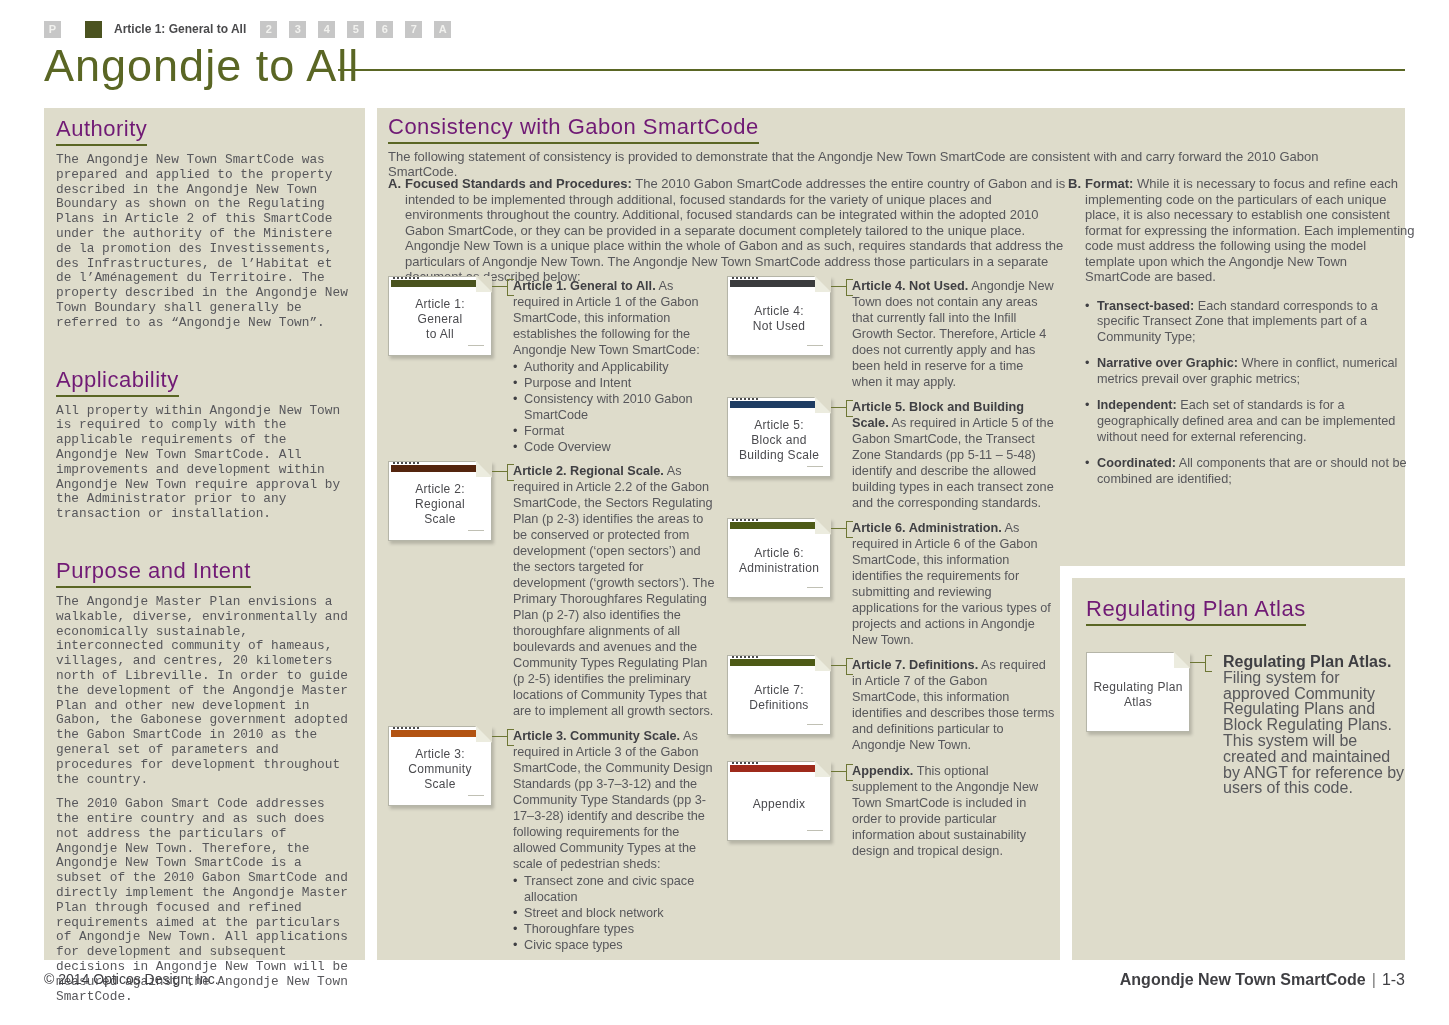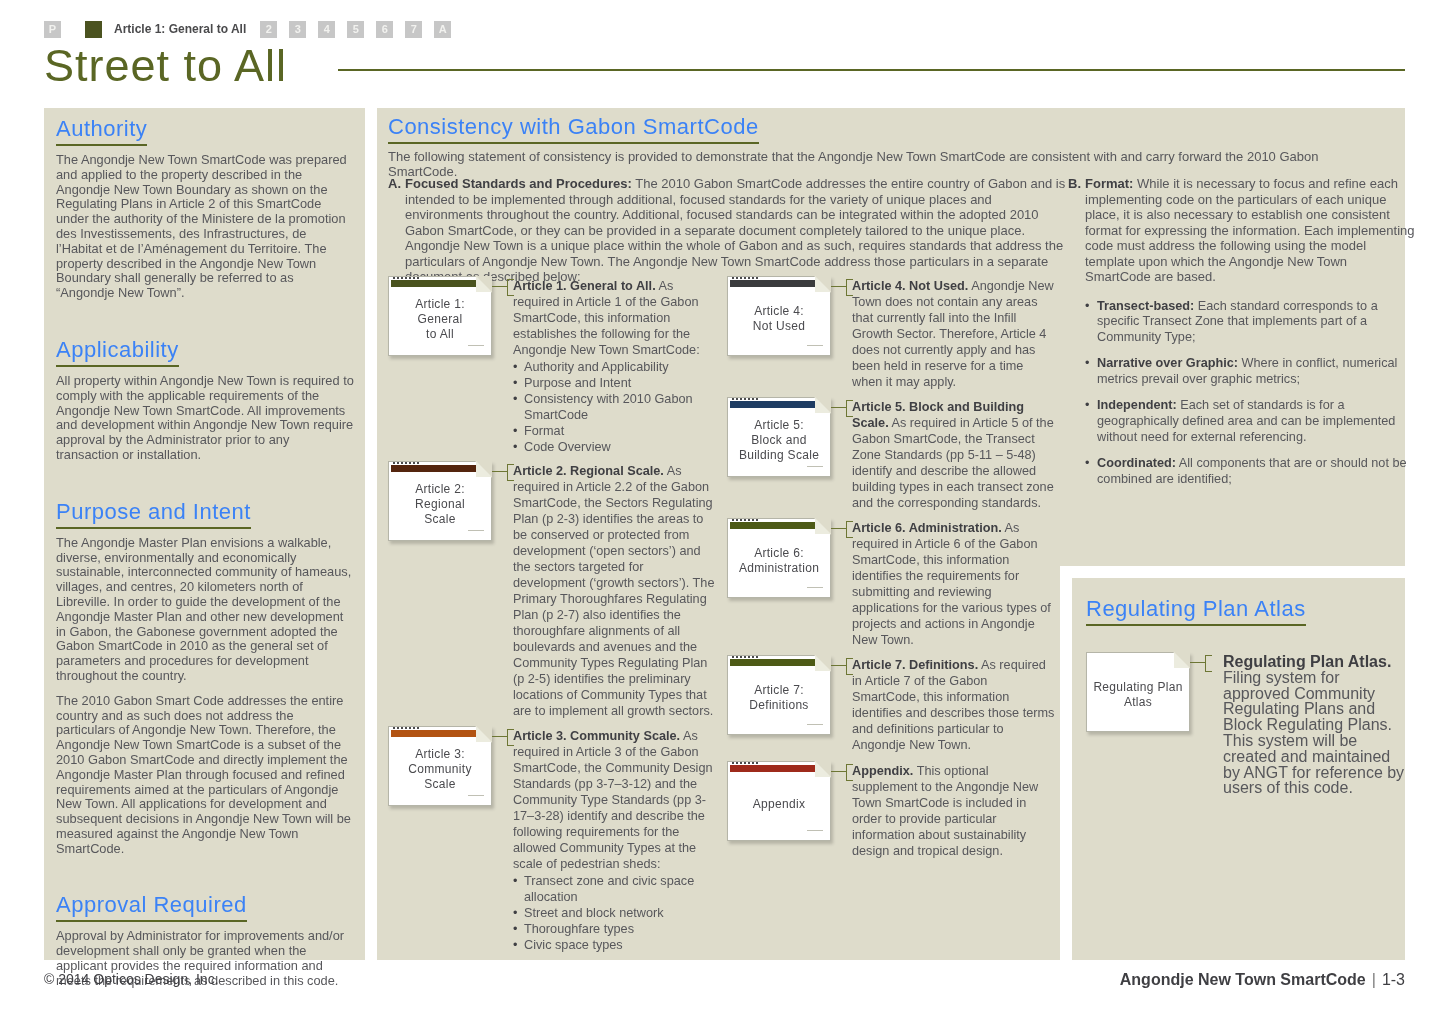--- a/index.html
+++ b/index.html
@@ -19,28 +19,28 @@
   .title-rule{position:absolute;left:338px;top:69px;width:1067px;border-top:2px solid #5a6624;}
 
   
   .panel{position:absolute;background:#dedccb;}
   .panel-left{left:44px;top:108px;width:321px;height:852px;}
   .panel-main-top{left:377px;top:108px;width:1028px;height:458px;}
   .panel-main-bottom{left:377px;top:566px;width:683px;height:394px;}
   .panel-atlas{left:1072px;top:578px;width:333px;height:382px;}
 
   
-  h2{font-size:22px;font-weight:400;color:#3b82f6;letter-spacing:0.5px;margin:0;
+  h2{font-size:22px;font-weight:400;color:#701a75;letter-spacing:0.5px;margin:0;
      display:inline-block;border-bottom:2px solid #5a6624;padding-bottom:2px;}
 
   
   .sidebar-content{position:absolute;left:56px;top:116px;width:298px;}
   .sidebar-content h2{margin-top:26px;margin-bottom:7px;}
   .sidebar-content h2:first-child{margin-top:0;}
-  .sidebar-content p{font-size:12.8px;line-height:14.8px;margin:0 0 10px 0;}
+  .sidebar-content p{font-size:12.8px;line-height:14.8px;margin:0 0 10px 0;font-family:Liberation Mono, monospace;}
 
   
   .main-heading{position:absolute;left:388px;top:114px;}
   .intro{position:absolute;left:388px;top:149px;width:1000px;font-size:13px;line-height:15px;}
   .lettered{position:absolute;font-size:13px;line-height:15.5px;padding-left:17px;}
   .lettered .letter{position:absolute;left:0;top:0;font-weight:bold;color:#3f3f43;}
   .lettered b{color:#3f3f43;}
   .sec-a{left:388px;top:176px;width:668px;}
   .sec-b{left:1068px;top:176px;width:330px;}
   .b-bullets{list-style:none;margin:14px 0 0 0;padding:0;}
@@ -95,21 +95,21 @@
     <div class="tab-label">Article 1: General to All</div>
     <div class="tabbox">2</div>
     <div class="tabbox">3</div>
     <div class="tabbox">4</div>
     <div class="tabbox">5</div>
     <div class="tabbox">6</div>
     <div class="tabbox">7</div>
     <div class="tabbox">A</div>
   </div>
 
-  <div class="page-title">Street to All</div>
+  <div class="page-title">Angondje to All</div>
   <div class="title-rule"></div>
 
   <div class="panel panel-left"></div>
   <div class="panel panel-main-top"></div>
   <div class="panel panel-main-bottom"></div>
   <div class="panel panel-atlas"></div>
 
   <div class="sidebar-content">
     <h2>Authority</h2>
     <p>The Angondje New Town SmartCode was prepared and applied to the property described in the Angondje New Town Boundary as shown on the Regulating Plans in Article 2 of this SmartCode under the authority of the Ministere de la promotion des Investissements, des Infrastructures, de l’Habitat et de l’Aménagement du Territoire. The property described in the Angondje New Town Boundary shall generally be referred to as “Angondje New Town”.</p>

